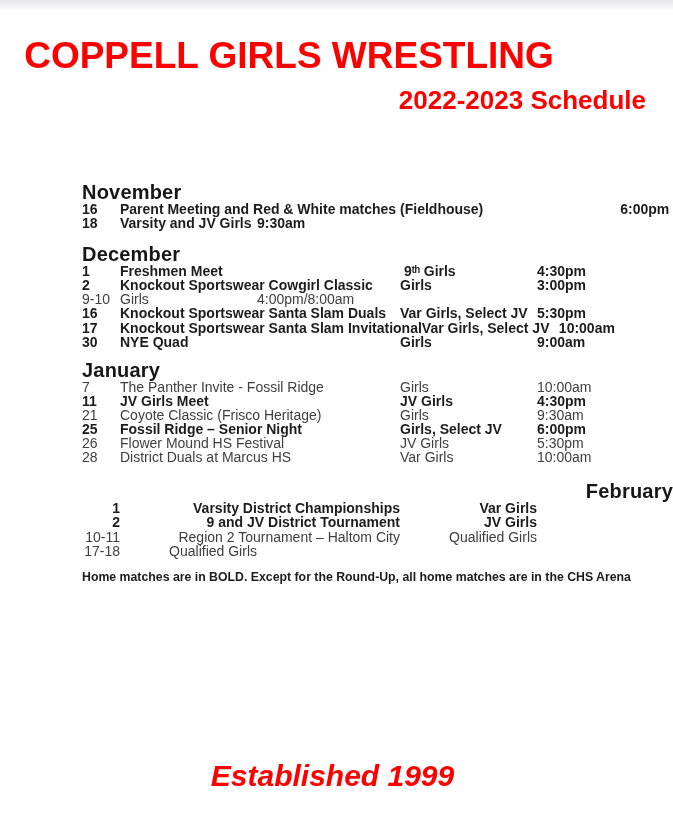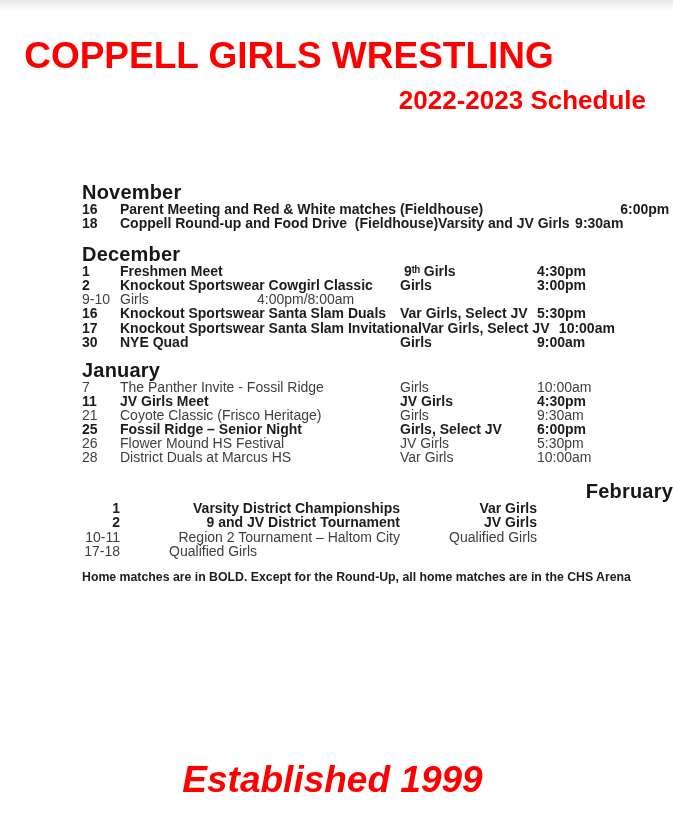--- a/index.html
+++ b/index.html
@@ -43,38 +43,38 @@
   .c-date  { flex:0 0 38px;  overflow:visible; }
   .c-event { flex:0 0 280px; overflow:visible; }
   .c-group { flex:0 0 137px; overflow:visible; }
   .c-time  { flex:0 0 auto; }
   .foot-note {
     margin:12px 0 0 0; font-size:12.3px; line-height:14px;
     font-weight:bold; color:var(--ink); white-space:nowrap;
   }
   .established {
     position:absolute; top:761px; left:0; width:623px; margin:0;
-    text-align:center; font-size:37px; font-weight:bold; font-style:italic;
+    text-align:center; font-size:30px; font-weight:bold; font-style:italic;
     line-height:1; color:var(--red); padding-left:42px; white-space:nowrap;
   }
 </style>
 </head>
 <body>
 
 <div class="top-shade"></div>
 
 <h1 class="doc-title">COPPELL GIRLS WRESTLING</h1>
 <h2 class="doc-subtitle">2022-2023 Schedule</h2>
 
 <main id="schedule">
   <div>
       <section class="month">
         <h2>November</h2>
         <div class="row bold"><span class="c-date">16</span><span class="c-event">Parent Meeting and Red &amp; White matches (Fieldhouse)</span><span class="c-group"></span><span class="c-time">6:00pm</span></div>
-        <div class="row bold"><span class="c-date">18</span><span class="c-event">Coppell Round-up and Food Drive  (Fieldhouse)</span><span class="c-group">Varsity and JV Girls</span><span class="c-time">9:30am</span></div>
+        <div class="row bold"><span class="c-date">18</span><span class="c-group">Varsity and JV Girls</span><span class="c-time">9:30am</span></div>
       </section>
       <section class="month">
         <h2>December</h2>
         <div class="row bold"><span class="c-date">1</span><span class="c-event">Freshmen Meet</span><span class="c-group"> 9ᵗʰ Girls</span><span class="c-time">4:30pm</span></div>
         <div class="row bold"><span class="c-date">2</span><span class="c-event">Knockout Sportswear Cowgirl Classic</span><span class="c-group">Girls</span><span class="c-time">3:00pm</span></div>
         <div class="row"><span class="c-date">9-10</span><span class="c-group">Girls</span><span class="c-time">4:00pm/8:00am</span></div>
         <div class="row bold"><span class="c-date">16</span><span class="c-event">Knockout Sportswear Santa Slam Duals</span><span class="c-group">Var Girls, Select JV</span><span class="c-time">5:30pm</span></div>
         <div class="row bold"><span class="c-date">17</span><span class="c-event">Knockout Sportswear Santa Slam Invitational</span><span class="c-group">Var Girls, Select JV</span><span class="c-time">10:00am</span></div>
         <div class="row bold"><span class="c-date">30</span><span class="c-event">NYE Quad</span><span class="c-group">Girls</span><span class="c-time">9:00am</span></div>
       </section>

